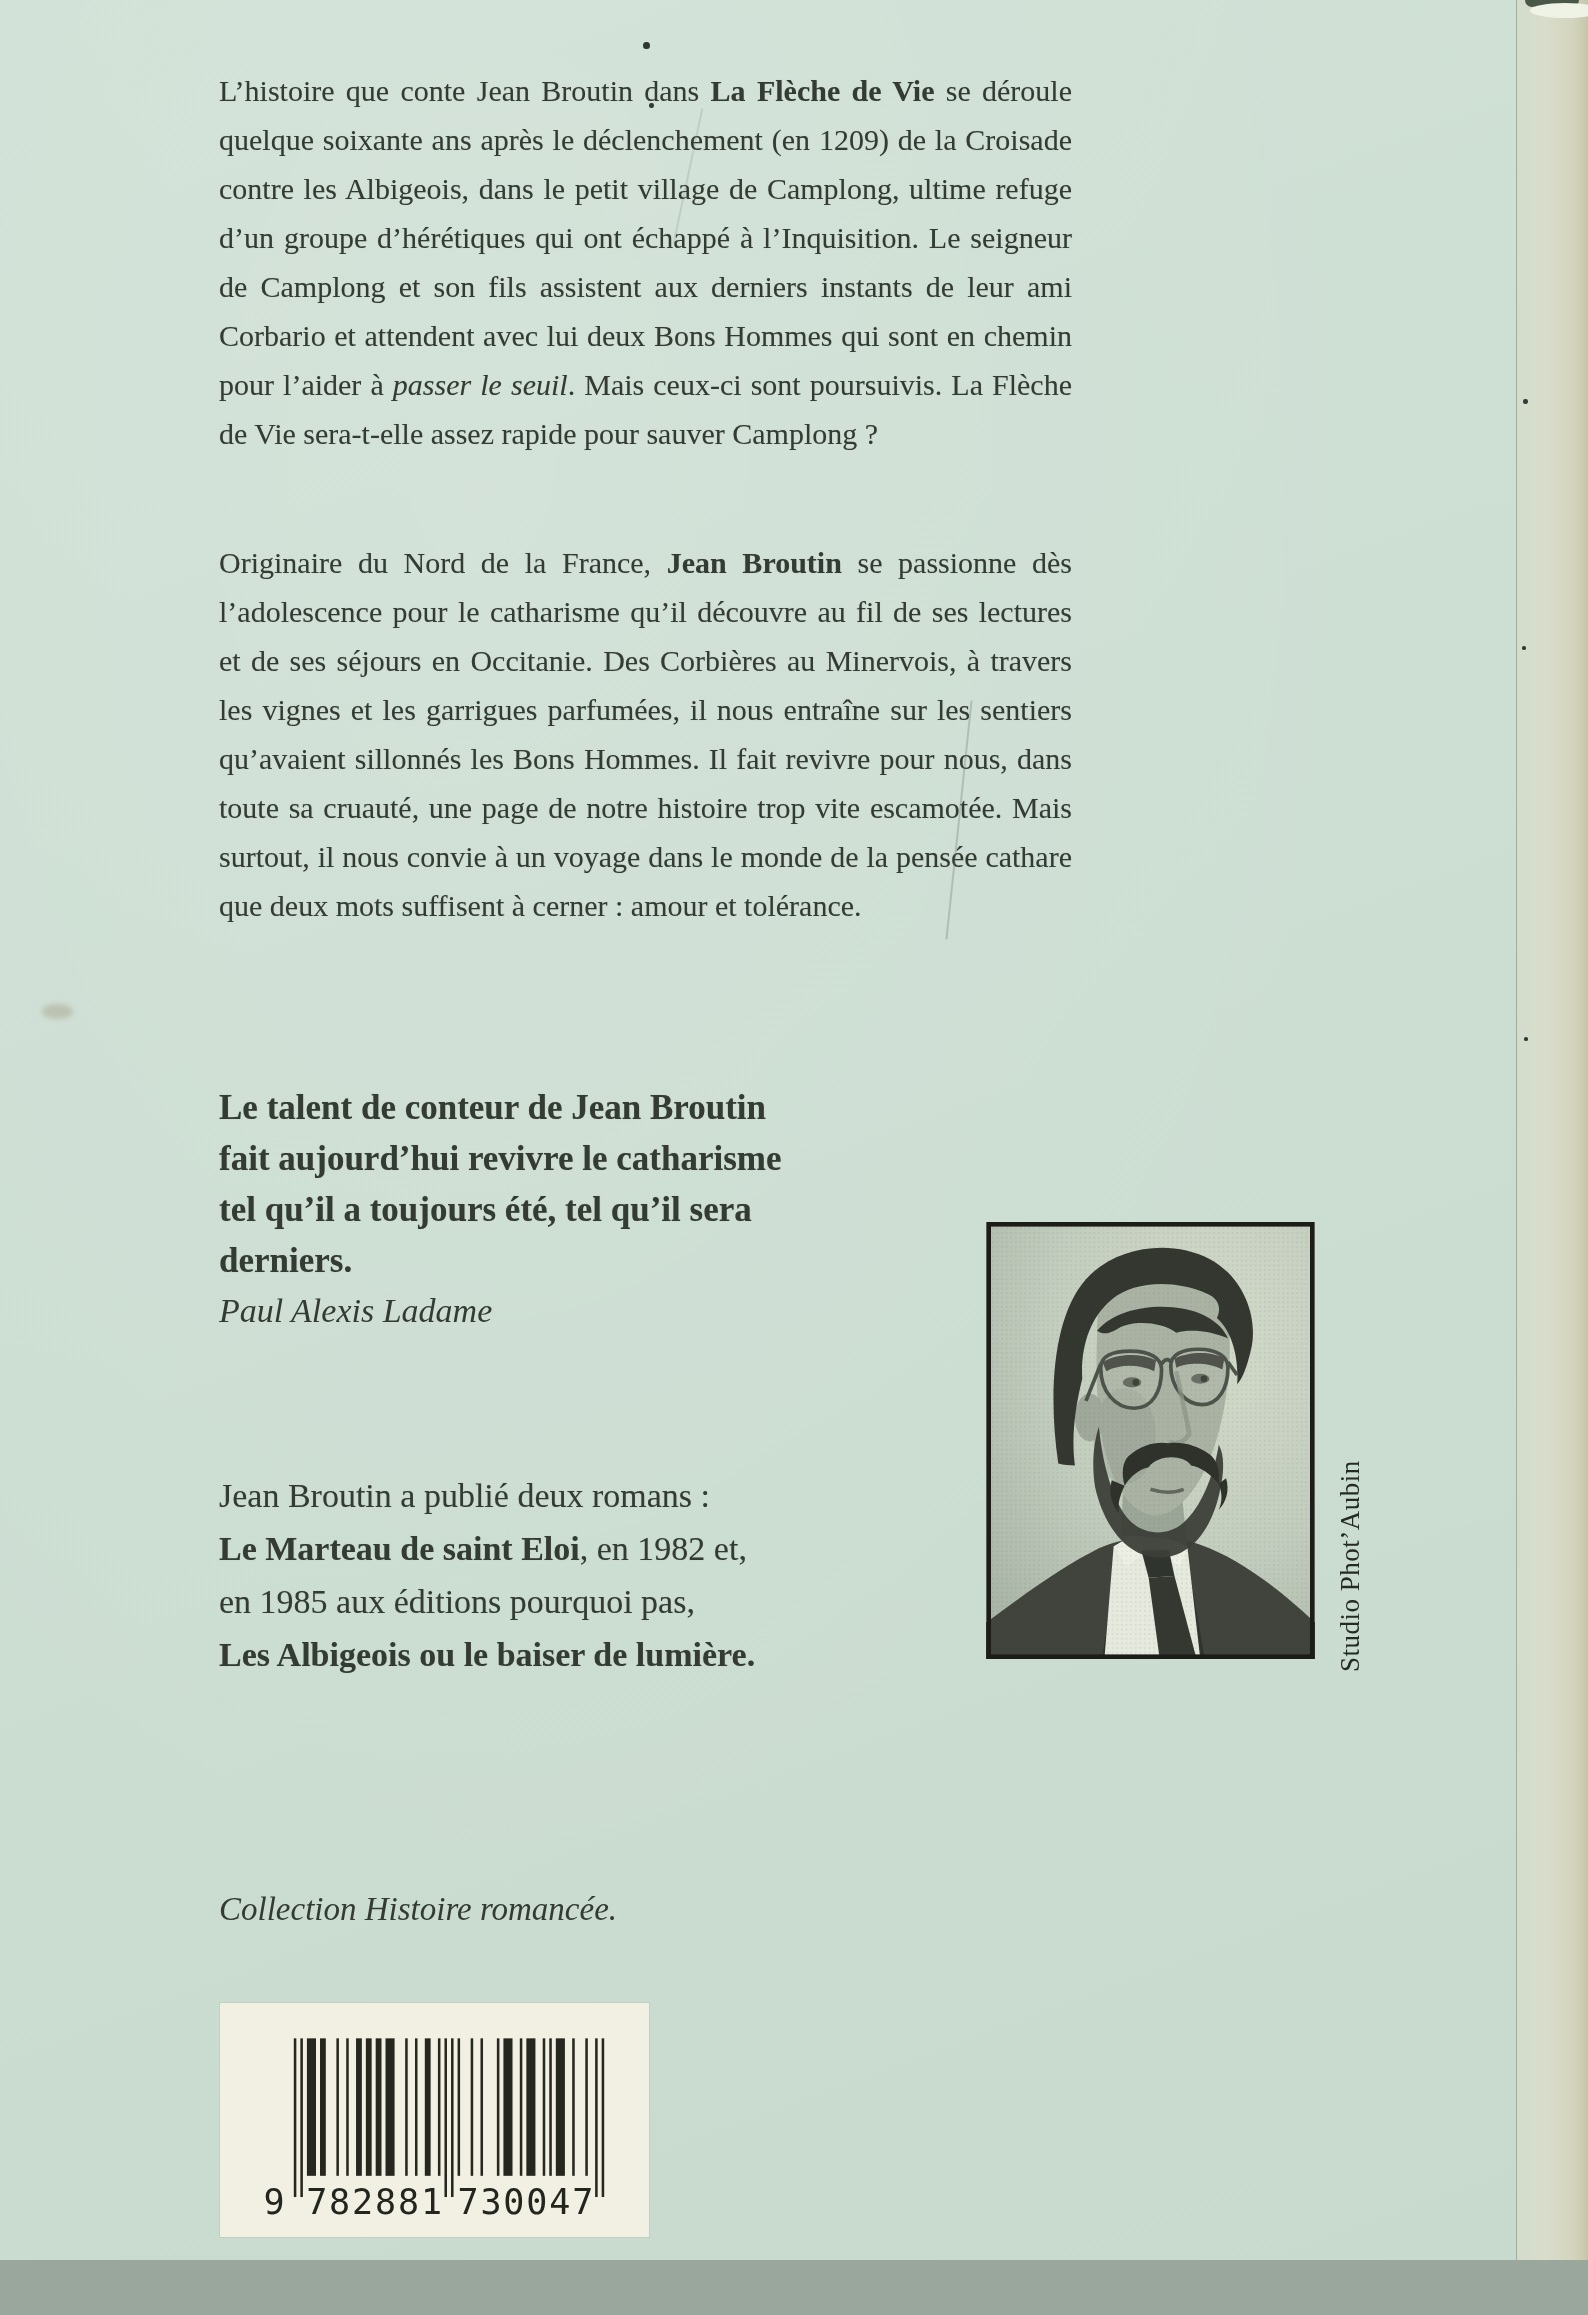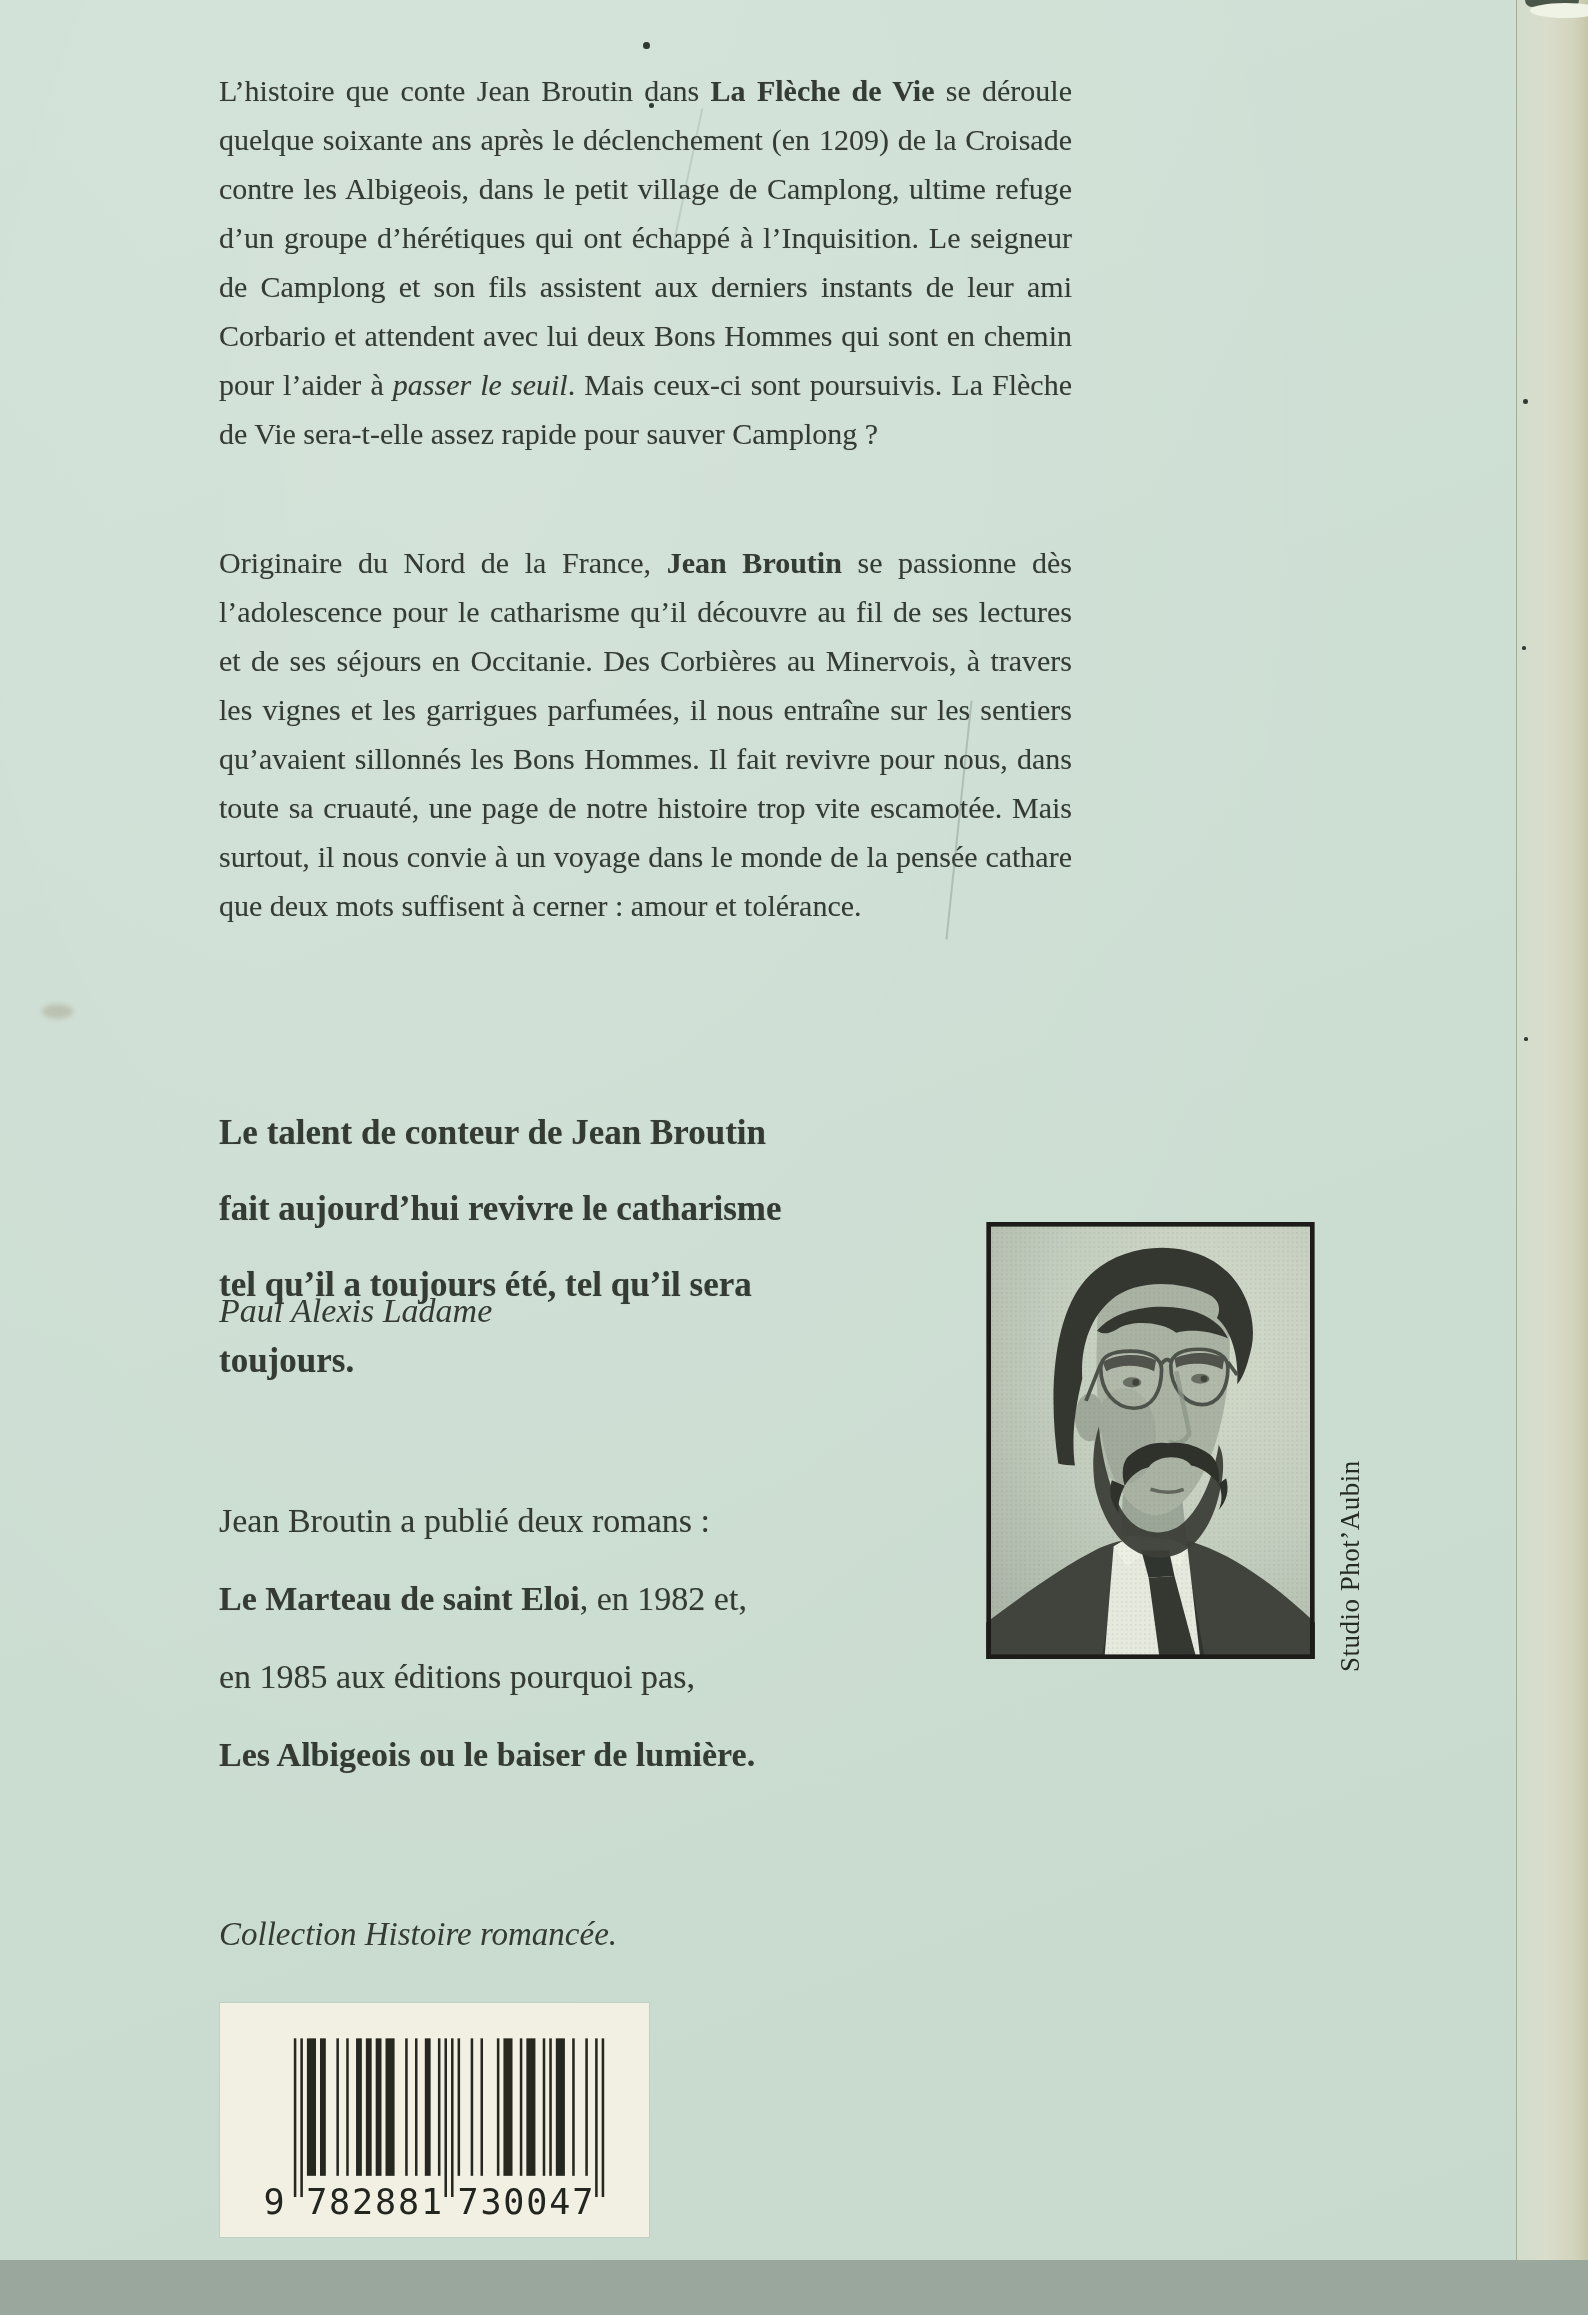--- a/index.html
+++ b/index.html
@@ -61,36 +61,36 @@
   .page-edge{
     left:1516px; top:0; width:72px; height:2316px;
     background:linear-gradient(90deg,#d3dccd 0%, #d9ddcb 40%, #d3d4bd 78%, #cbcbb1 92%, #c4c4a8 100%);
     border-left:0.9px solid rgba(135,155,135,.55);
   }
   .corner-dark{ left:1525px; top:0; width:54px; height:6.5px; background:#4a5647; border-radius:0 0 9.2px 9.2px; }
   .corner-light{ left:1530px; top:2.8px; width:70px; height:14.8px; background:#eff3e6; border-radius:50%; }
   .speck{ border-radius:50%; background:#2e3a32; }
   .stain{ background:rgba(140,120,85,.28); border-radius:50%; filter:blur(2.8px); }
   .crease{ background:rgba(100,115,105,.30); width:1.8px; }
-  .tline{white-space:nowrap;margin-top:25px;}
+  .tline{white-space:nowrap;}
 </style>
 </head>
 <body>
 
 <div class="page">
 
   <div class="abs synopsis"><span class="seg-n">L’histoire que conte Jean Broutin dans </span><span class="seg-b">La Flèche de Vie</span><span class="seg-n"> se déroule quelque soixante ans après le déclenchement (en 1209) de la Croisade contre les Albigeois, dans le petit village de Camplong, ultime refuge d’un groupe d’hérétiques qui ont échappé à l’Inquisition. Le seigneur de Camplong et son fils assistent aux derniers instants de leur ami Corbario et attendent avec lui deux Bons Hommes qui sont en chemin pour l’aider à </span><span class="seg-i">passer le seuil</span><span class="seg-n">. Mais ceux-ci sont poursuivis. La Flèche de Vie sera-t-elle assez rapide pour sauver Camplong ?</span></div>
 
   <div class="abs bio"><span class="seg-n">Originaire du Nord de la France, </span><span class="seg-b">Jean Broutin</span><span class="seg-n"> se passionne dès l’adolescence pour le catharisme qu’il découvre au fil de ses lectures et de ses séjours en Occitanie. Des Corbières au Minervois, à travers les vignes et les garrigues parfumées, il nous entraîne sur les sentiers qu’avaient sillonnés les Bons Hommes. Il fait revivre pour nous, dans toute sa cruauté, une page de notre histoire trop vite escamotée. Mais surtout, il nous convie à un voyage dans le monde de la pensée cathare que deux mots suffisent à cerner : amour et tolérance.</span></div>
 
   <div class="abs endorsement">
       <div class="tline">Le talent de conteur de Jean Broutin</div>
       <div class="tline">fait aujourd’hui revivre le catharisme</div>
       <div class="tline">tel qu’il a toujours été, tel qu’il sera</div>
-      <div class="tline">toujours.</div>
+      <div class="tline">derniers.</div>
     </div>
   <div class="abs attribution">Paul Alexis Ladame</div>
 
   <div class="abs publications">
       <div class="tline"><span class="seg-n">Jean Broutin a publié deux romans :</span></div>
       <div class="tline"><span class="seg-b">Le Marteau de saint Eloi</span><span class="seg-n">, en 1982 et,</span></div>
       <div class="tline"><span class="seg-n">en 1985 aux éditions pourquoi pas,</span></div>
       <div class="tline"><span class="seg-b">Les Albigeois ou le baiser de lumière.</span></div>
     </div>
 

